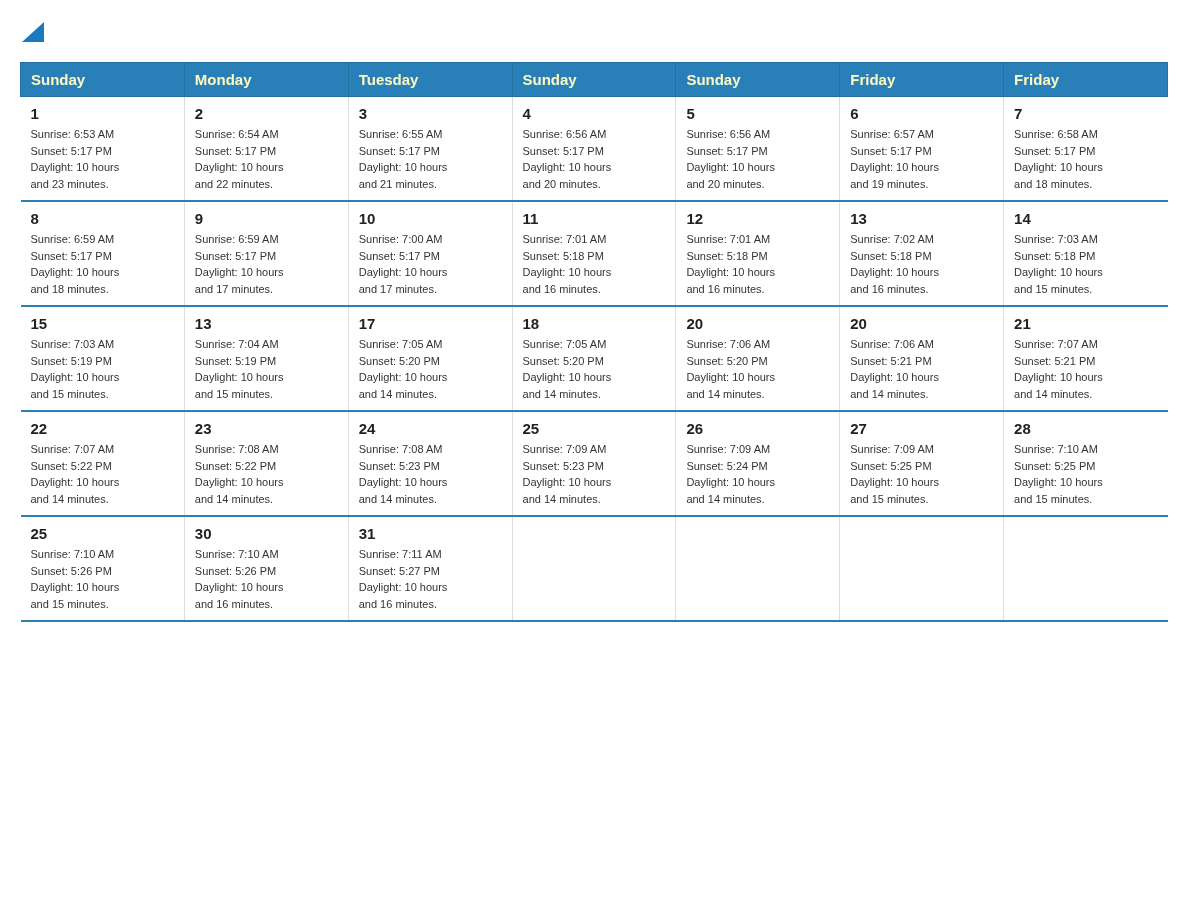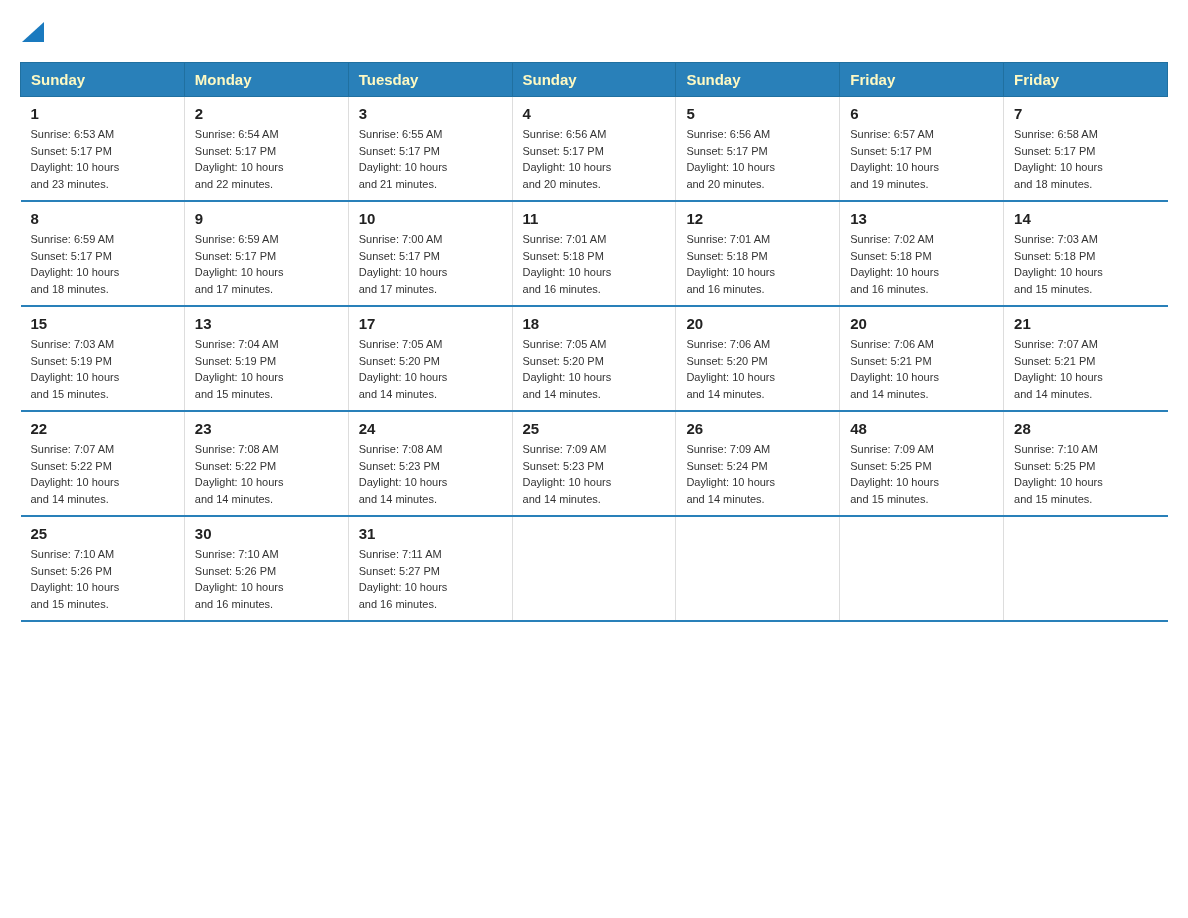--- a/index.html
+++ b/index.html
@@ -234,21 +234,21 @@
       </td>
         <td>
         <span class="day-num">25</span>
         <span class="day-info">Sunrise: 7:09 AM<br>Sunset: 5:23 PM<br>Daylight: 10 hours<br>and 14 minutes.</span>
       </td>
         <td>
         <span class="day-num">26</span>
         <span class="day-info">Sunrise: 7:09 AM<br>Sunset: 5:24 PM<br>Daylight: 10 hours<br>and 14 minutes.</span>
       </td>
         <td>
-        <span class="day-num">48</span>
+        <span class="day-num">27</span>
         <span class="day-info">Sunrise: 7:09 AM<br>Sunset: 5:25 PM<br>Daylight: 10 hours<br>and 15 minutes.</span>
       </td>
         <td>
         <span class="day-num">28</span>
         <span class="day-info">Sunrise: 7:10 AM<br>Sunset: 5:25 PM<br>Daylight: 10 hours<br>and 15 minutes.</span>
       </td>
       </tr>
       <tr>
         <td>
         <span class="day-num">25</span>

